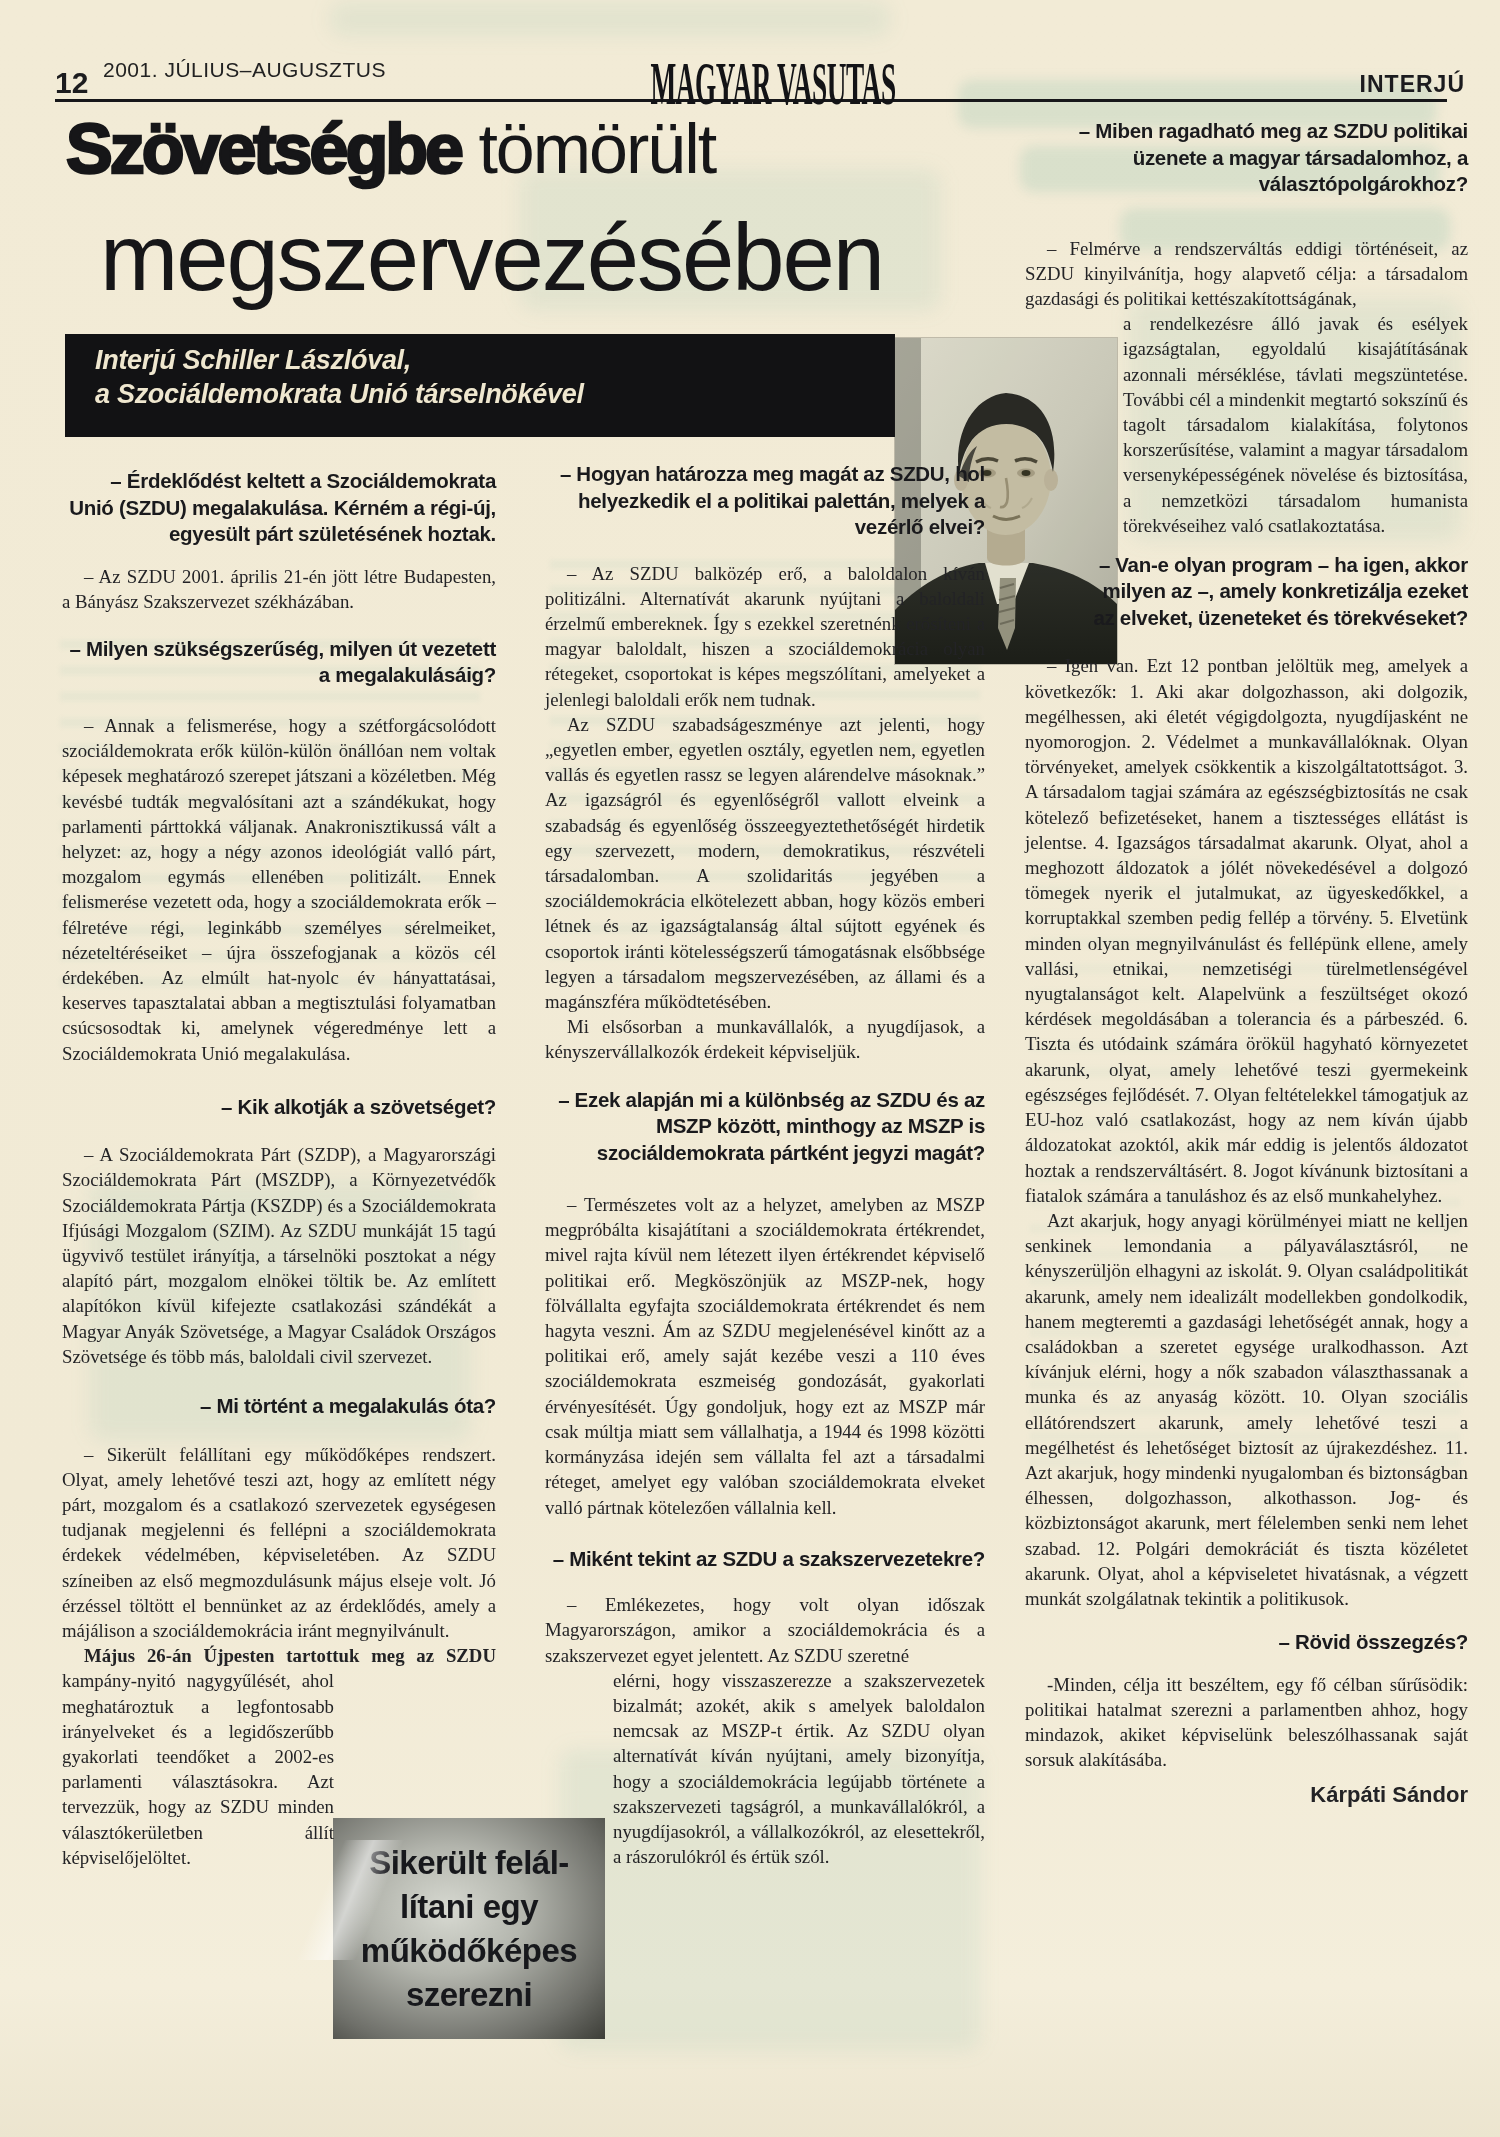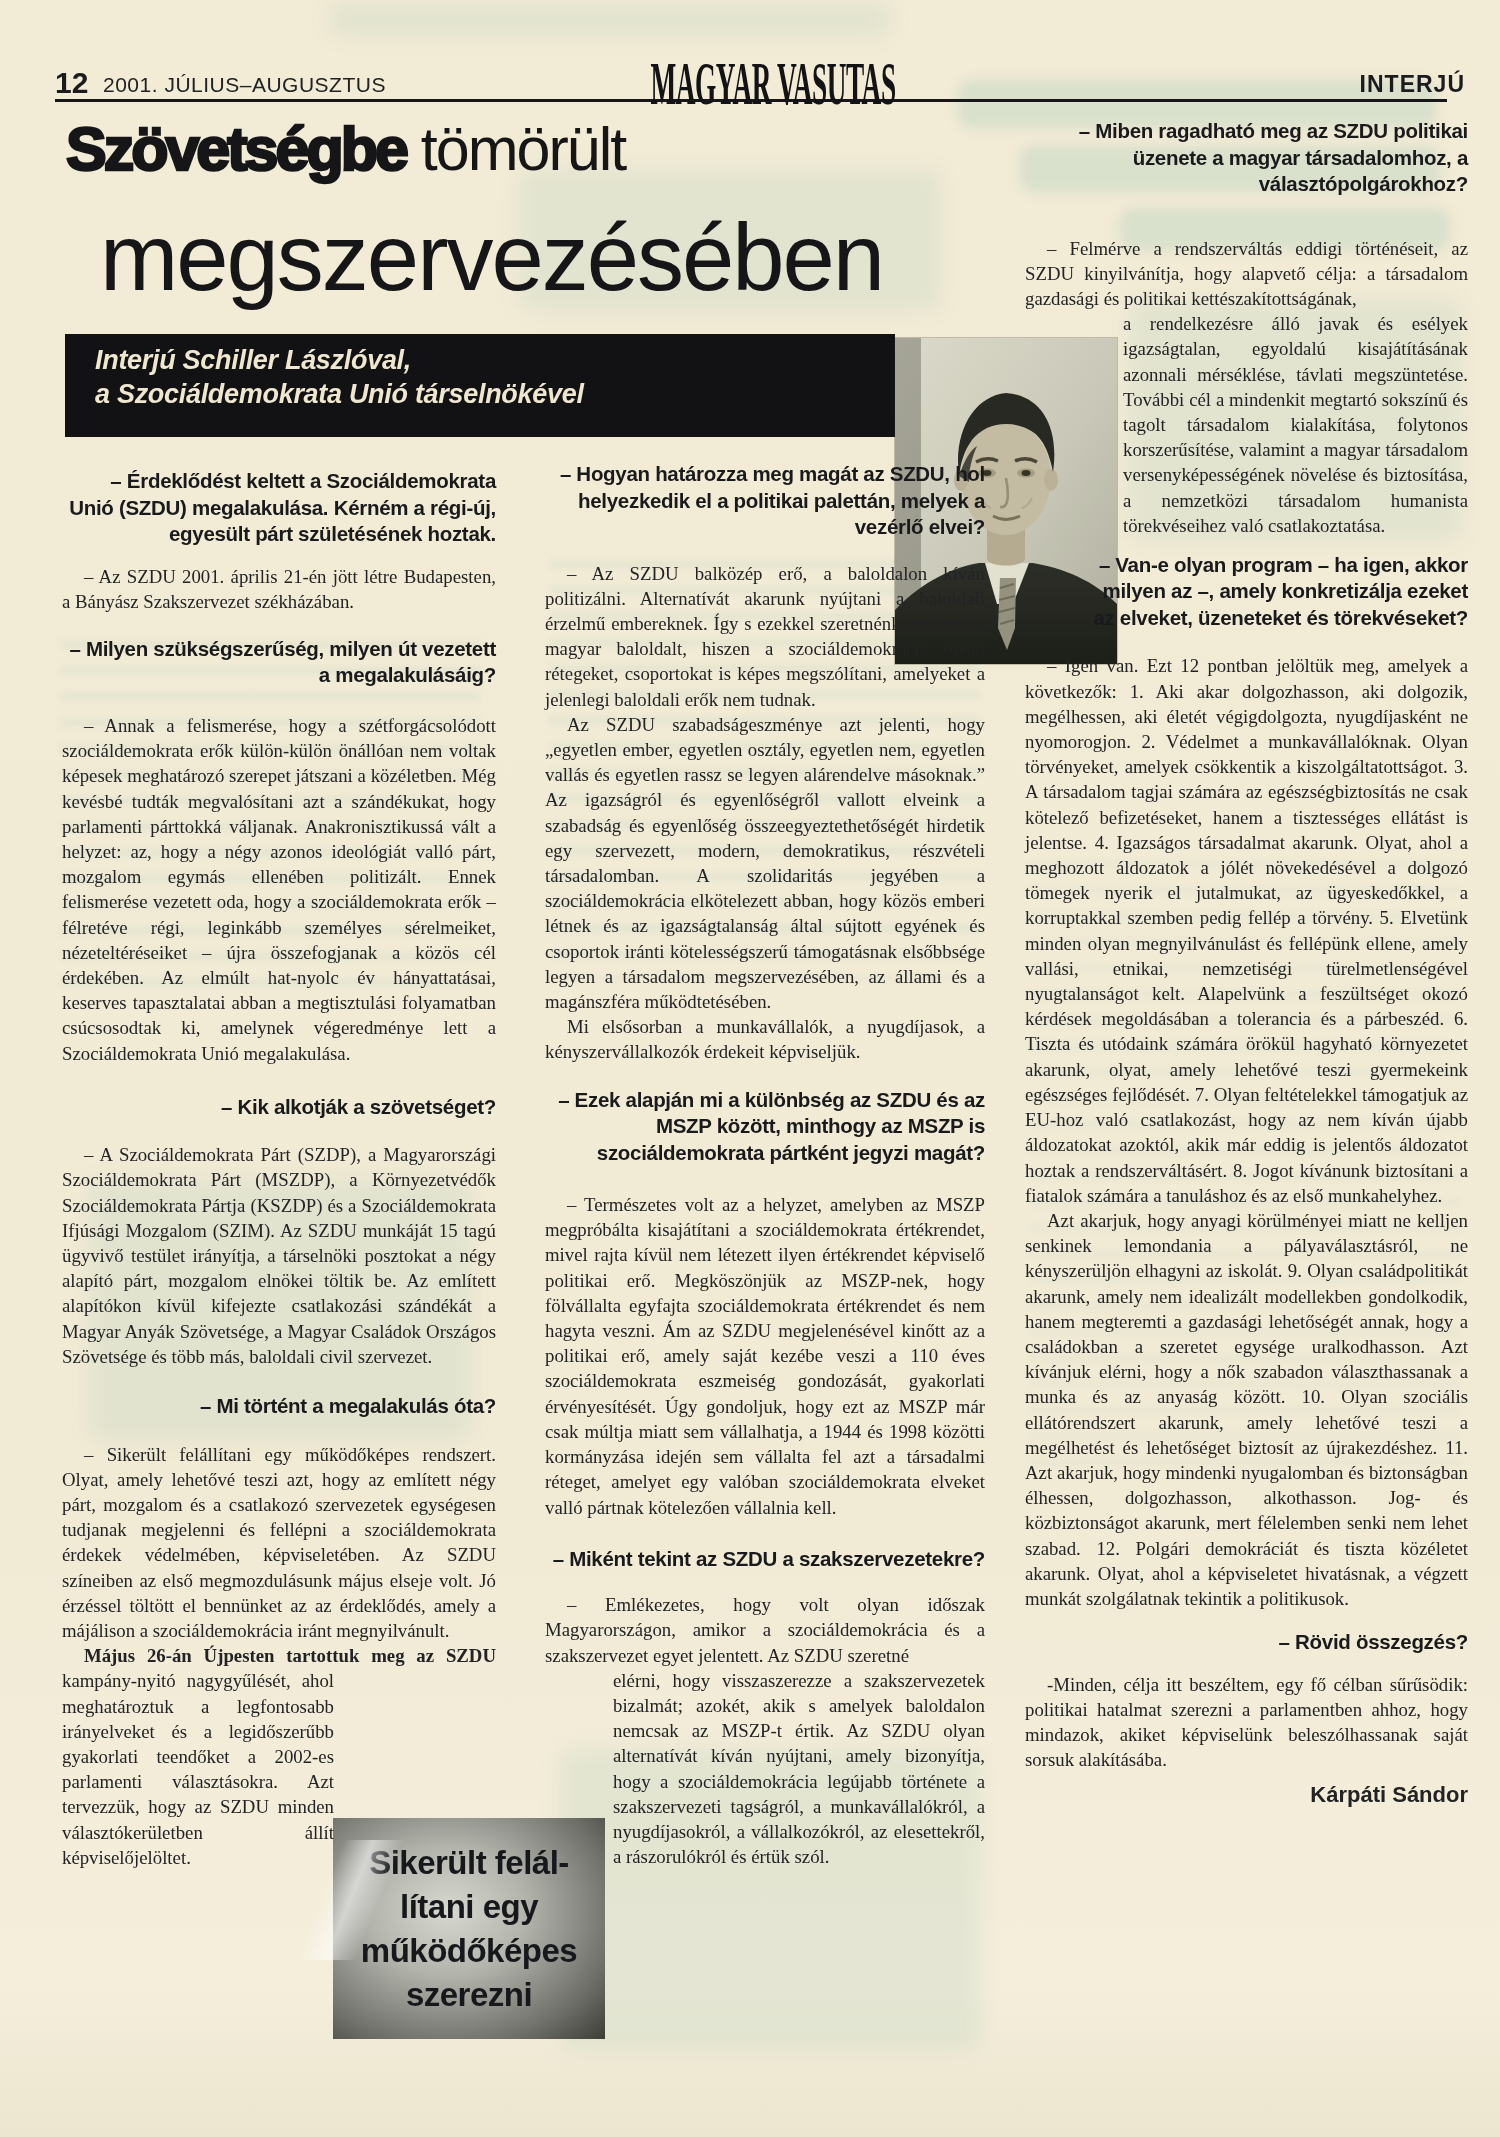--- a/index.html
+++ b/index.html
@@ -9,27 +9,27 @@
     overflow:hidden;color:#1c1c1e;padding-left:20px;
   }
   
   .ghost{position:absolute;background:rgba(84,169,147,0.16);filter:blur(6px);border-radius:14px;}
   .ghost.soft{background:rgba(84,169,147,0.10);filter:blur(10px);}
   .ghost-lines{position:absolute;filter:blur(2.5px);opacity:.5;
     background:repeating-linear-gradient(180deg,rgba(90,170,150,0.13) 0 9px,rgba(0,0,0,0) 9px 26px);}
   
   .rule{position:absolute;left:55px;width:1392px;top:99px;height:3px;background:#17171a;}
   .pageno{position:absolute;left:55px;top:68px;font:bold 30px/30px "Liberation Sans","DejaVu Sans",sans-serif;letter-spacing:0;}
-  .issuedate{position:absolute;left:103px;top:74px;font:21px/22px "Liberation Sans","DejaVu Sans",sans-serif;letter-spacing:.5px;color:#222;}
+  .issuedate{position:absolute;left:103px;top:59px;font:21px/22px "Liberation Sans","DejaVu Sans",sans-serif;letter-spacing:.5px;color:#222;}
   .masthead{position:absolute;left:773px;top:52px;transform:translateX(-50%) scaleX(.44);transform-origin:center top;
     font:bold 62px/62px "Liberation Serif","DejaVu Serif",serif;letter-spacing:-1px;color:#131316;white-space:nowrap;}
   .section{position:absolute;right:55px;top:72px;font:bold 23px/24px "Liberation Sans","DejaVu Sans",sans-serif;letter-spacing:1px;color:#1b1b1e;}
   
   .headline{position:absolute;left:66px;top:96px;width:860px;font-family:"Liberation Sans","DejaVu Sans",sans-serif;color:#161618;}
-  .hl1{font-size:61px;line-height:106px;letter-spacing:-3px;white-space:nowrap;}
+  .hl1{font-size:70px;line-height:106px;letter-spacing:-3px;white-space:nowrap;}
   .hl1 .strong{font-weight:bold;-webkit-text-stroke:2.6px #161618;}
   .hl1 .light{font-weight:normal;letter-spacing:-2px;}
   .hl2{font-size:94px;line-height:112px;font-weight:normal;letter-spacing:-2px;margin-left:34px;white-space:nowrap;}
   
   .kicker{position:absolute;left:65px;top:334px;width:830px;height:103px;background:#121214;}
   .kicker-inner{position:absolute;left:30px;top:9px;width:570px;text-align:left;color:#efe7cf;
     font:italic bold 27px/34px "Liberation Sans","DejaVu Sans",sans-serif;letter-spacing:-.3px;}
   
   .photo{position:absolute;left:895px;top:338px;width:222px;height:326px;box-shadow:0 0 0 1px rgba(40,40,35,.25);}
   

